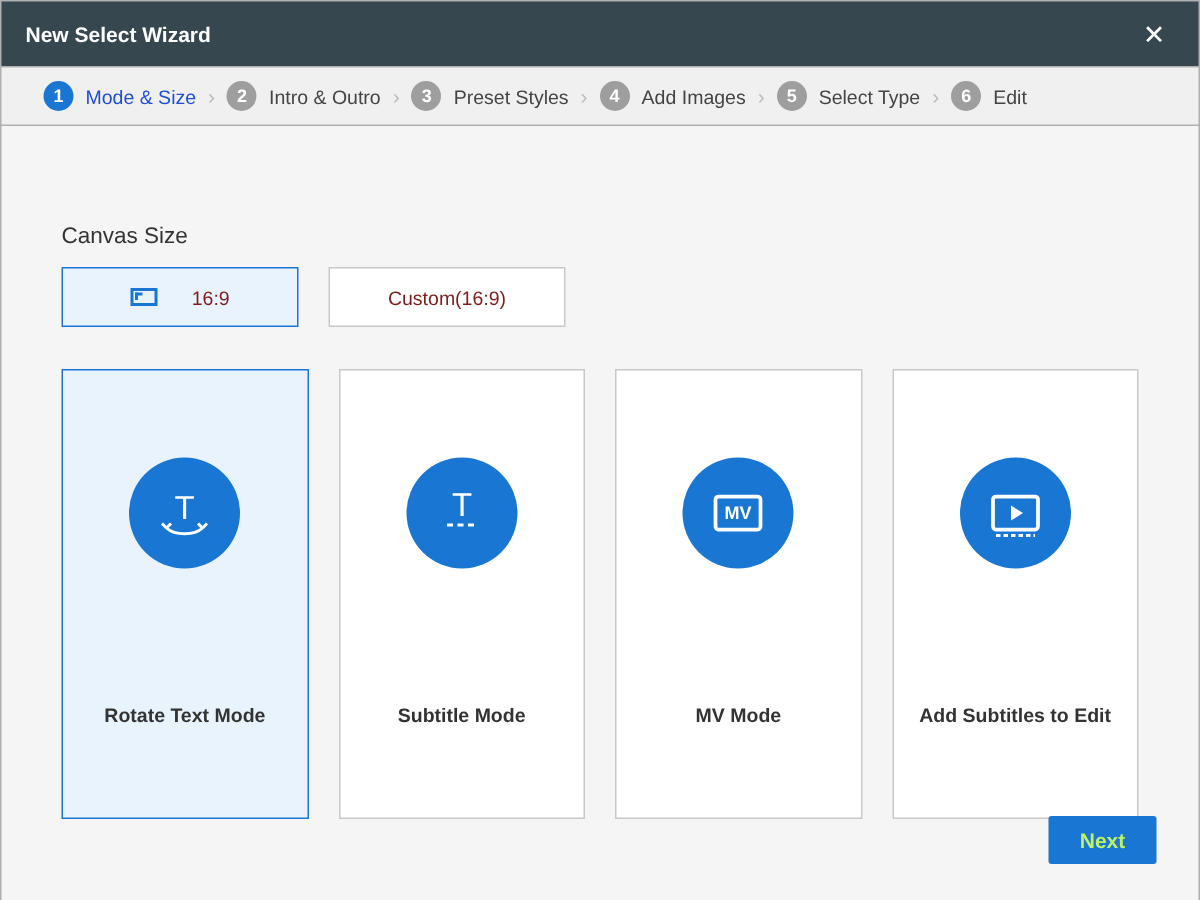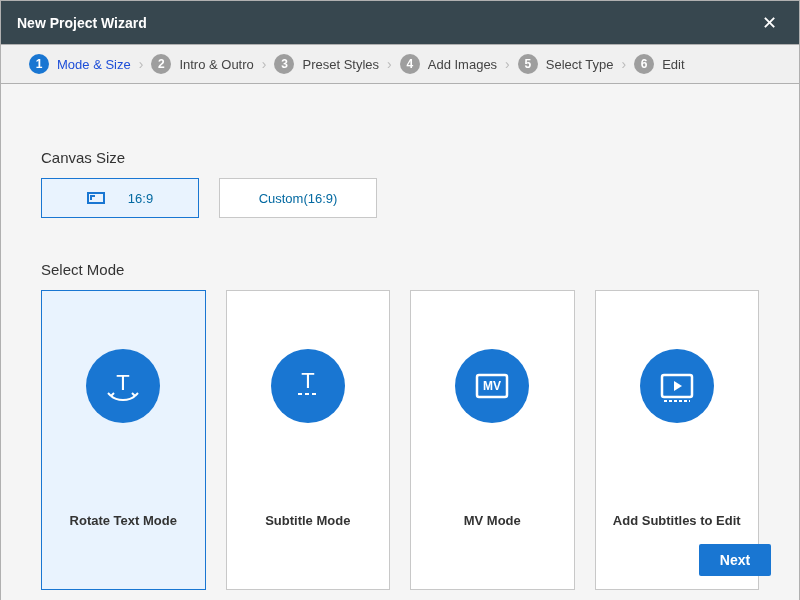--- a/index.html
+++ b/index.html
@@ -14,41 +14,41 @@
   .step .num { width: 20px; height: 20px; border-radius: 50%; background: #9e9e9e; color: #fff; display: inline-flex; align-items: center; justify-content: center; font-size: 12px; font-weight: 600; }
   .step.active .num { background: #1976d2; }
   .step.active .lbl { color: #1d4ed8; font-weight: 400; }
   .chev { color: #bbb; font-size: 14px; padding: 0 2px; }
 
   .content { padding: 22px 40px 0 40px; border-left: 1px solid #b0b0b0; border-right: 1px solid #b0b0b0; background: #f5f5f5; height: calc(100% - 84px); position: relative; }
 
   .section-title { font-size: 15px; color: #333; margin-bottom: 12px; margin-top: 43px; }
 
   .canvas-row { display: flex; gap: 20px; margin-bottom: 28px; }
-  .canvas-card { width: 158px; height: 40px; border: 1px solid #c8c8c8; background: #fff; display: flex; align-items: center; justify-content: center; gap: 23px; cursor: pointer; font-size: 13px; color: #0369a1; }
+  .canvas-card { width: 158px; height: 40px; border: 1px solid #c8c8c8; background: #fff; display: flex; align-items: center; justify-content: center; gap: 23px; cursor: pointer; font-size: 13px; color: #7f1d1d; }
   .canvas-card.selected { background: #e9f3fe; border-color: #1976d2; }
   .ratio-icon { width: 18px; height: 12px; border: 2px solid #1976d2; position: relative; }
   .ratio-icon.portrait { width: 12px; height: 18px; }
   .ratio-icon::after { content: ""; position: absolute; top: 1px; left: 1px; width: 3px; height: 3px; border-top: 2px solid #1976d2; border-left: 2px solid #1976d2; }
 
   .mode-row { display: flex; gap: 20px; }
   .mode-card { width: 165px; height: 300px; border: 1px solid #c8c8c8; background: #fff; display: flex; flex-direction: column; align-items: center; cursor: pointer; position: relative; }
   .mode-card.selected { background: #e9f3fe; border-color: #1976d2; }
   .mode-icon-wrap { flex: 0 0 190px; display: flex; align-items: center; justify-content: center; width: 100%; }
   .mode-icon-circle { width: 74px; height: 74px; border-radius: 50%; background: #1976d2; display: flex; align-items: center; justify-content: center; }
   .mode-label { font-size: 13px; font-weight: 600; color: #333; text-align: center; padding: 0 6px; margin-top: 32px; }
 
-  .next-btn { position: absolute; right: 28px; bottom: 24px; width: 72px; height: 32px; background: #1976d2; color: #ffffff; border: none; font-size: 14px; font-weight: 600; cursor: pointer; border-radius: 2px; }
+  .next-btn { position: absolute; right: 28px; bottom: 24px; width: 72px; height: 32px; background: #1976d2; color: #bef264; border: none; font-size: 14px; font-weight: 600; cursor: pointer; border-radius: 2px; }
   svg { display:block; }
 </style>
 </head>
 <body>
 
 <div class="titlebar">
-  <span class="titlebar-title">New Project Wizard</span>
+  <span class="titlebar-title">New Select Wizard</span>
   <span class="close-x">✕</span>
 </div>
 
 <div class="stepper" id="stepper">
     <span class="step active">
       <span class="num">1</span>
       <span class="lbl">Mode &amp; Size</span>
     </span>
     <span class="chev">›</span>
     <span class="step">
@@ -83,21 +83,20 @@
   <div class="canvas-row" id="canvas-row">
       <div class="canvas-card selected">
         <span class="ratio-icon"></span>
         <span>16:9</span>
       </div>
       <div class="canvas-card custom">
         <span>Custom(16:9)</span>
       </div>
     </div>
 
-  <div class="section-title">Select Mode</div>
   <div class="mode-row" id="mode-row">
       <div class="mode-card selected">
         <div class="mode-icon-wrap">
           <div class="mode-icon-circle">
             <svg width="44" height="44" viewBox="0 0 44 44">
               <text x="22" y="26" text-anchor="middle" font-size="22" font-family="serif" fill="#fff">T</text>
               <path d="M10 32 A14 8 0 0 0 34 32" stroke="#fff" stroke-width="2" fill="none"></path>
               <path d="M10 32 l-3 -3 M10 32 l3 -3" stroke="#fff" stroke-width="2"></path>
               <path d="M34 32 l-3 -3 M34 32 l3 -3" stroke="#fff" stroke-width="2"></path>
             </svg>

